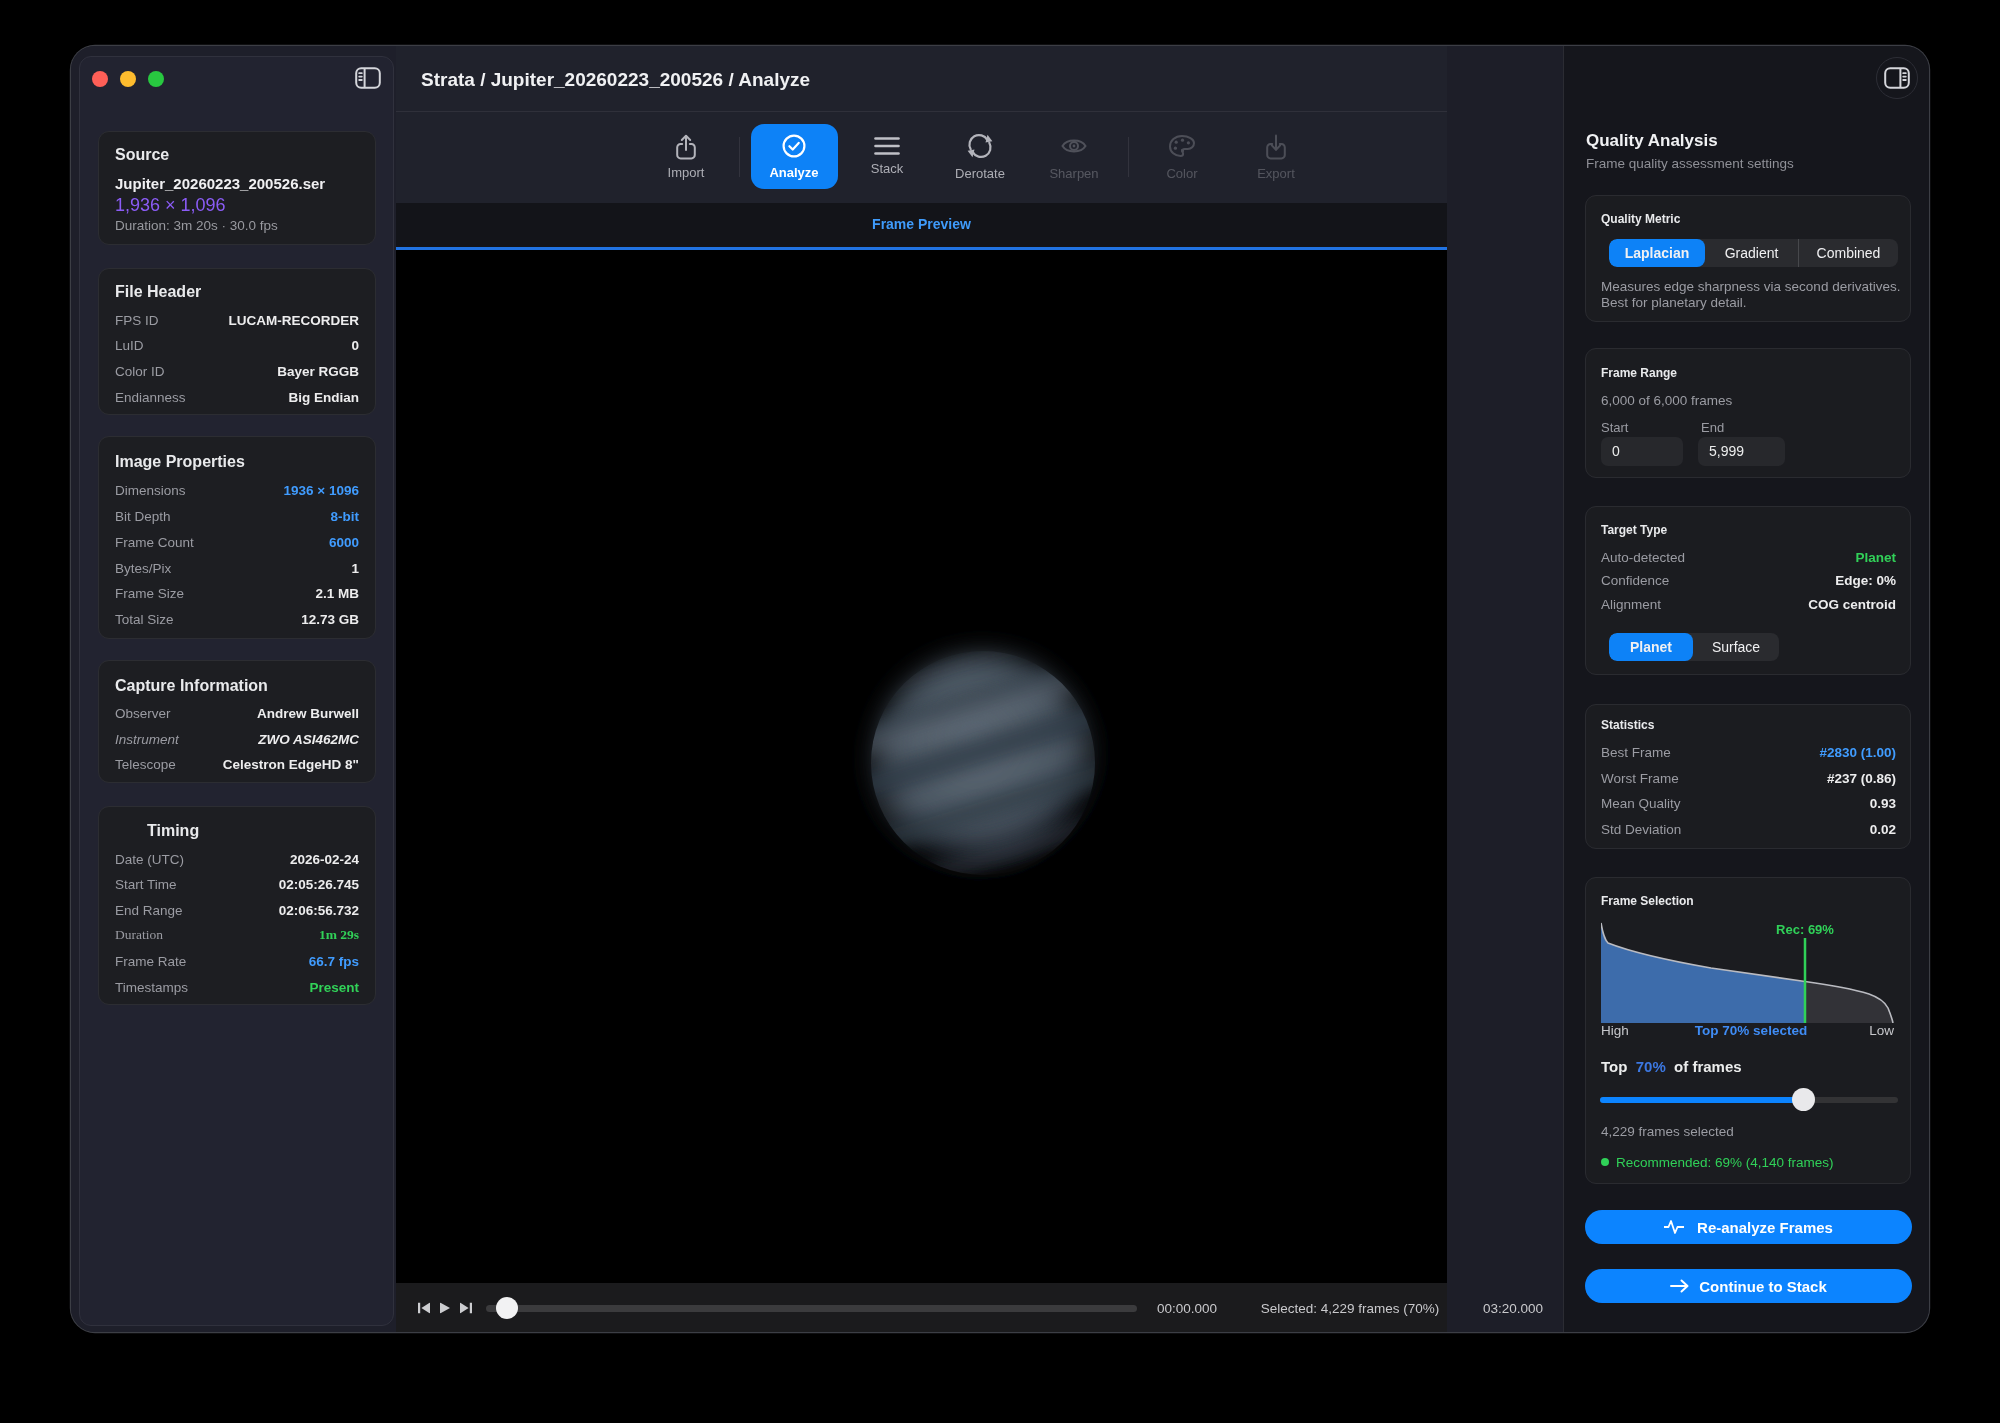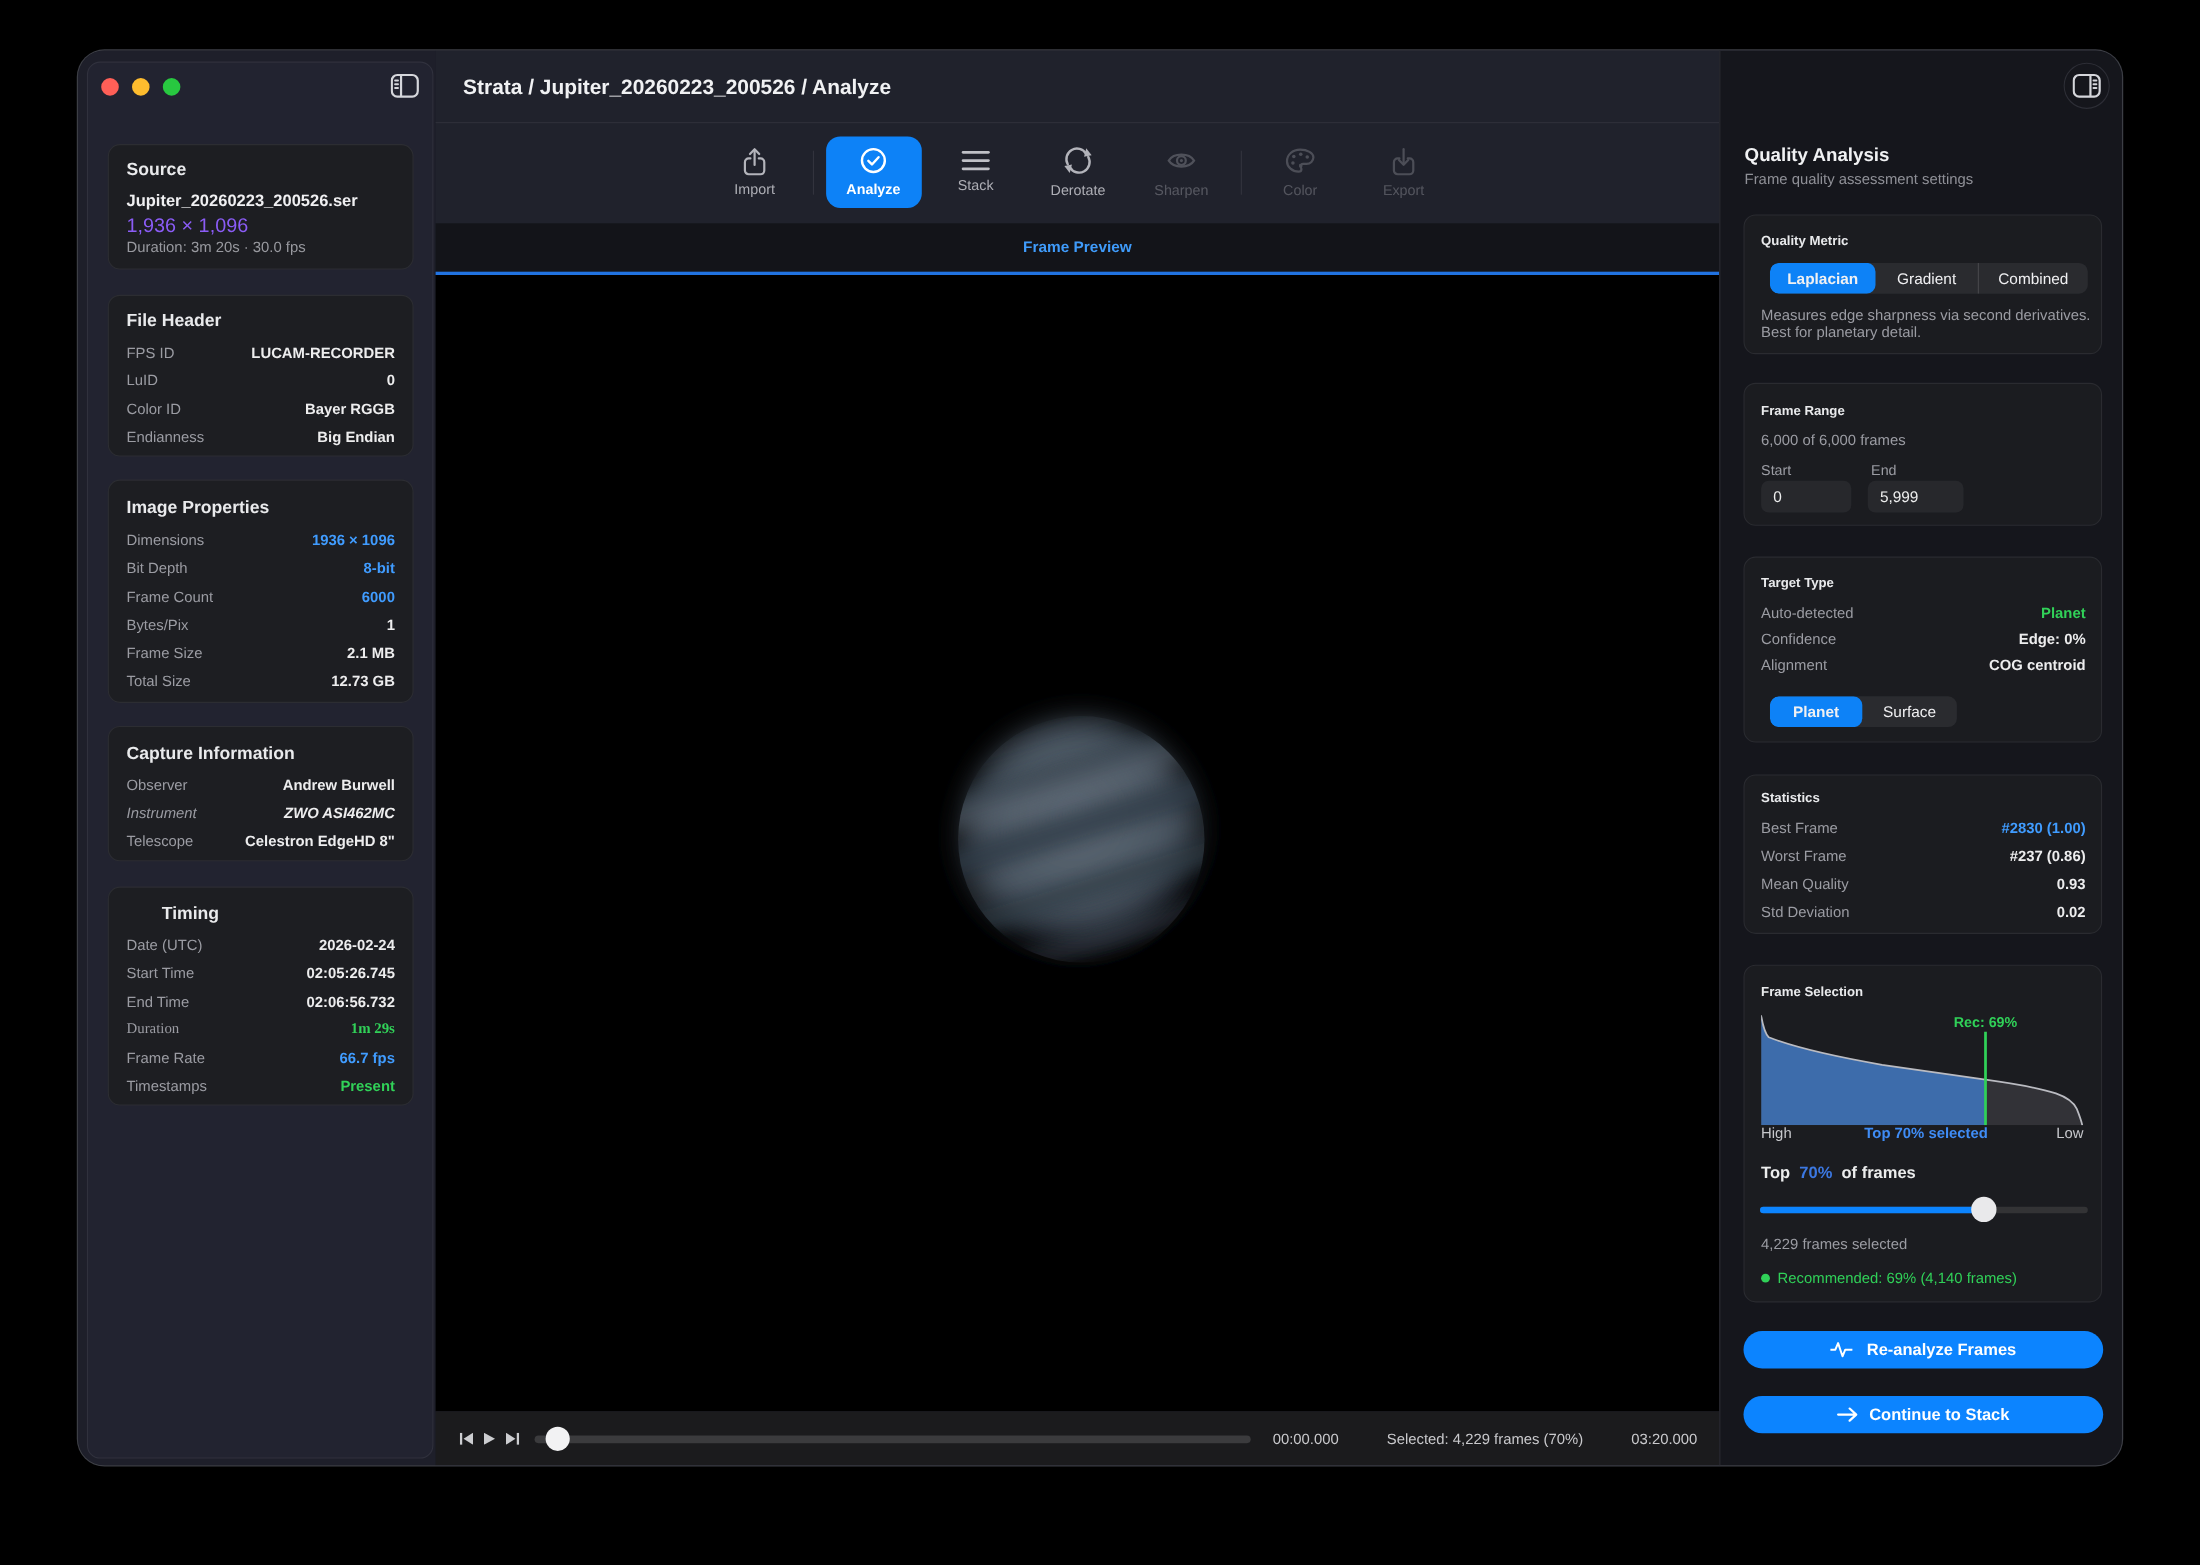--- a/index.html
+++ b/index.html
@@ -20,21 +20,21 @@
     border:1px solid #2c2d32; border-radius:11px; }
   .ctitle { position:absolute; left:16px; font-size:16px; font-weight:bold; color:#e9eaec;
     white-space:nowrap; transform:translateY(-50%); }
   .row { position:absolute; left:16px; right:16px; height:20px; transform:translateY(-50%);
     display:flex; justify-content:space-between; align-items:center; }
   .row .lb { font-size:13.5px; color:#9b9ca3; white-space:nowrap; }
   .row .vl { font-size:13.5px; font-weight:bold; color:#ededee; white-space:nowrap; }
   .blue { color:#409cff !important; }
   .green { color:#31d158 !important; }
   
-  #centercol { position:absolute; left:325px; top:0; width:1167px; height:100%; background:#20222c; }
+  #centercol { position:absolute; left:325px; top:0; width:1051px; height:100%; background:#20222c; }
   #titlebar { position:absolute; left:0; top:0; width:100%; height:65px; }
   #titletext { position:absolute; left:25px; top:34px; transform:translateY(-50%);
     font-size:19px; font-weight:bold; color:#f0f1f3; white-space:nowrap; }
   #tooldiv { position:absolute; left:0; top:65px; width:100%; height:1px; background:#2f303a; }
   .tlabel { position:absolute; width:160px; transform:translate(-50%,-50%); text-align:center;
     font-size:13px; color:#adaeb5; font-weight:500; }
   .tsep { position:absolute; width:1px; top:91px; height:40px; background:#32333d; }
   #tabbar { position:absolute; left:0; top:157px; width:100%; height:47px; background:#131419; }
   #tabtext { position:absolute; left:50%; top:21px; transform:translate(-50%,-50%);
     font-size:14px; font-weight:bold; color:#3f9bfa; }
@@ -151,21 +151,21 @@
       <div class="ctitle" style="top:24px;margin-left:32px;">Timing</div>
       <div class="row" style="top:52px;">
           <span class="lb">Date (UTC)</span>
           <span class="vl">2026-02-24</span>
         </div>
       <div class="row" style="top:77px;">
           <span class="lb">Start Time</span>
           <span class="vl">02:05:26.745</span>
         </div>
       <div class="row" style="top:103px;">
-          <span class="lb">End Time</span>
+          <span class="lb">End Range</span>
           <span class="vl">02:06:56.732</span>
         </div>
       <div class="row" style="top:128px;font-family:Liberation Serif, serif;">
           <span class="lb">Duration</span>
           <span class="vl green">1m 29s</span>
         </div>
       <div class="row" style="top:154px;">
           <span class="lb">Frame Rate</span>
           <span class="vl blue">66.7 fps</span>
         </div>

